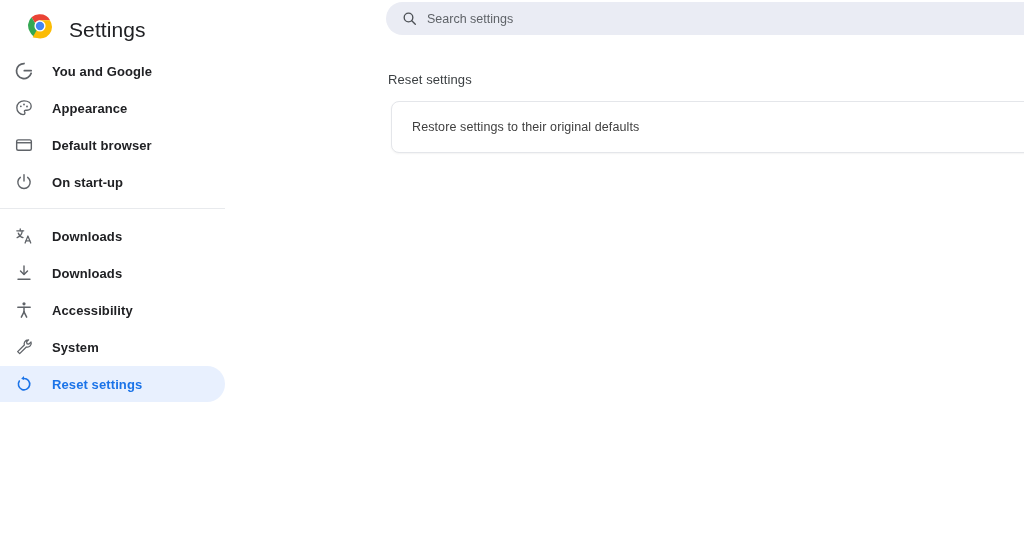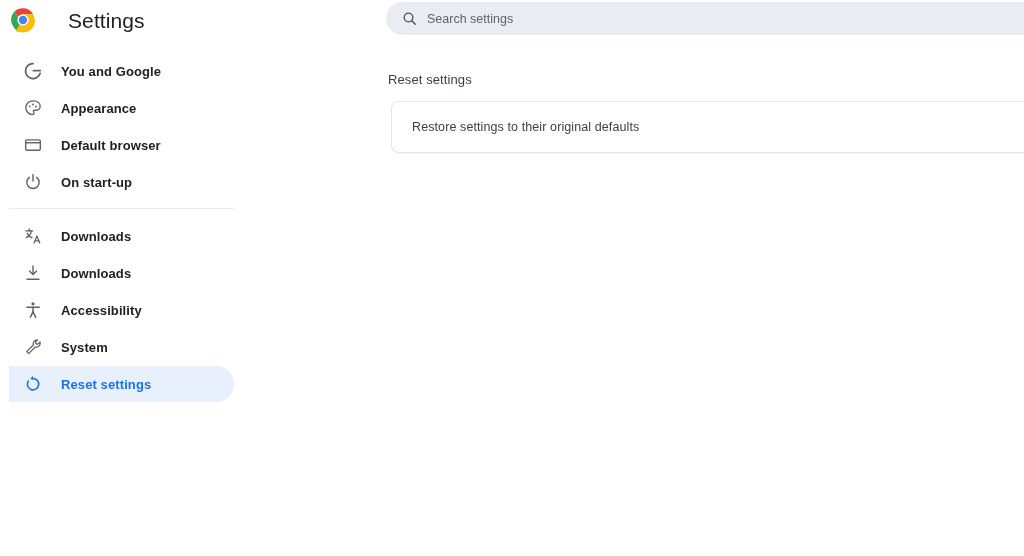--- a/index.html
+++ b/index.html
@@ -13,38 +13,38 @@
   }
   .app { position: relative; width: 1024px; height: 556px; background: #fff; }
 
   
   .sidebar {
     position: absolute; left: 0; top: 0;
     width: 240px; height: 556px;
     background: #ffffff;
   }
   .brand {
-    position: absolute; left: 0; top: 0;
+    position: absolute; left: 17px; top: 0;
     height: 40px; width: 240px;
-    display: flex; align-items: center; gap: 16px;
+    display: flex; align-items: flex-end;
   }
   .brand-logo {
     width: 28px; height: 28px; margin-left: 9px;
     display: block; flex: 0 0 auto;
   }
   .brand-title {
     margin-left: 15px;
     font-size: 21px;
     font-weight: 400;
     color: #202124;
     letter-spacing: .1px;
     line-height: 1;
   }
 
-  .nav { position: absolute; left: 0; top: 53px; width: 240px; margin-left: 9px; }
+  .nav { position: absolute; left: 0; top: 53px; width: 240px; }
   .nav-group { width: 240px; }
   .nav-item {
     position: relative;
     display: flex; align-items: center;
     height: 36px;
     width: 225px;
     border-radius: 0 18px 18px 0;
     color: #3c4043;
     cursor: pointer;
     margin-bottom: 1px;

